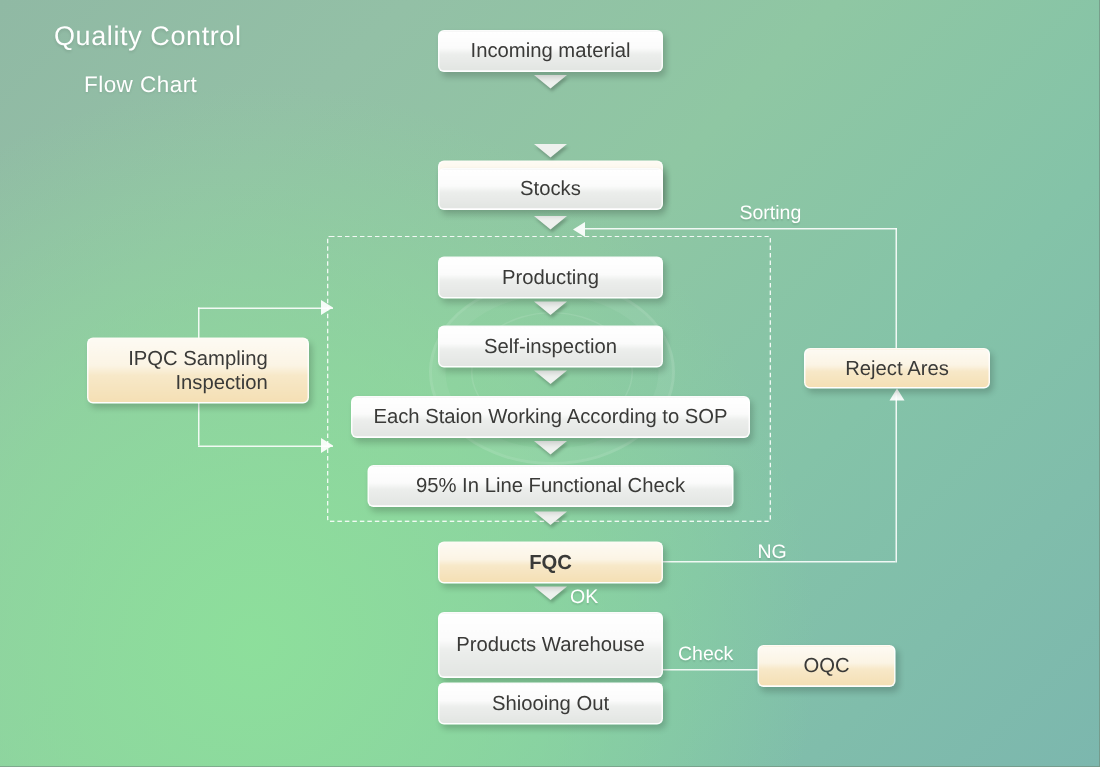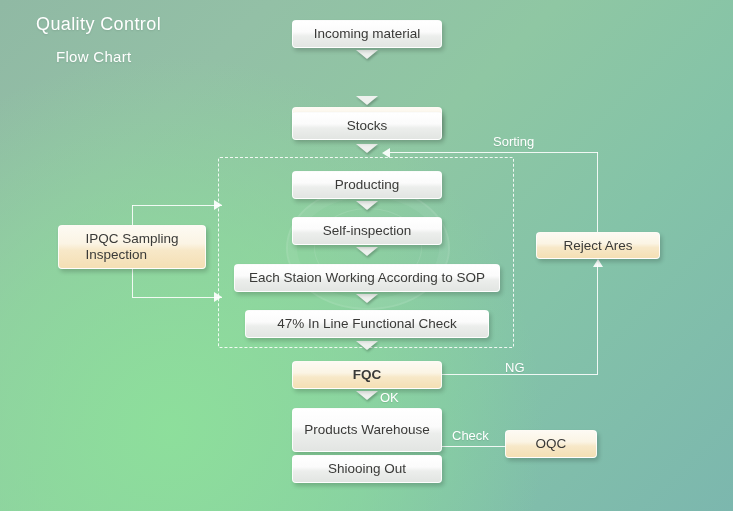--- a/index.html
+++ b/index.html
@@ -61,21 +61,21 @@
     white-space: nowrap;
   }
 
   
   .box {
     position: absolute;
     box-sizing: border-box;
     display: flex;
     align-items: center;
     justify-content: center;
-    text-align: left;
+    text-align: right;
     font-size: 13.5px;
     color: #3a3a38;
     border-radius: 4px;
     line-height: 1.18;
     box-shadow: 2px 3px 4px rgba(0,0,0,0.18);
     border: 1px solid rgba(255,255,255,0.85);
     white-space: pre-line;
   }
   .box.gray {
     background: linear-gradient(to bottom, #ffffff 0%, #fbfbfb 42%, #eceeec 58%, #e2e5e2 100%);
@@ -185,21 +185,21 @@
   <div class="hline" style="left:382px; top:446px; width:124px;"></div>
   <div class="arrow-left" style="left:374px; top:442px;"></div>
 
   <div id="nodes-layer">
       <div class="box gray" style="left: 292px; top: 20px; width: 150px; height: 28px;">Incoming material</div>
       <div class="box cream" style="left: 292px; top: 70px; width: 150px; height: 28px; margin-top: 37px;">IQC</div>
       <div class="box gray" style="left: 292px; top: 112px; width: 150px; height: 28px;">Stocks</div>
       <div class="box gray" style="left: 292px; top: 171px; width: 150px; height: 28px;">Producting</div>
       <div class="box gray" style="left: 292px; top: 217px; width: 150px; height: 28px;">Self-inspection</div>
       <div class="box gray" style="left: 234px; top: 264px; width: 266px; height: 28px;">Each Staion Working According to SOP</div>
-      <div class="box gray" style="left: 245px; top: 310px; width: 244px; height: 28px;">47% In Line Functional Check</div>
+      <div class="box gray" style="left: 245px; top: 310px; width: 244px; height: 28px;">95% In Line Functional Check</div>
       <div class="box cream" style="left: 292px; top: 361px; width: 150px; height: 28px; font-weight: bold;">FQC</div>
       <div class="box gray" style="left: 292px; top: 408px; width: 150px; height: 44px;">Products Warehouse</div>
       <div class="box gray" style="left: 292px; top: 455px; width: 150px; height: 28px;">Shiooing Out</div>
       <div class="box cream" style="left: 58px; top: 225px; width: 148px; height: 44px;">IPQC Sampling
 Inspection</div>
       <div class="box cream" style="left: 536px; top: 232px; width: 124px; height: 27px;">Reject Ares</div>
       <div class="box cream" style="left: 505px; top: 430px; width: 92px; height: 28px;">OQC</div>
     </div>
 
   <div id="labels-layer">

